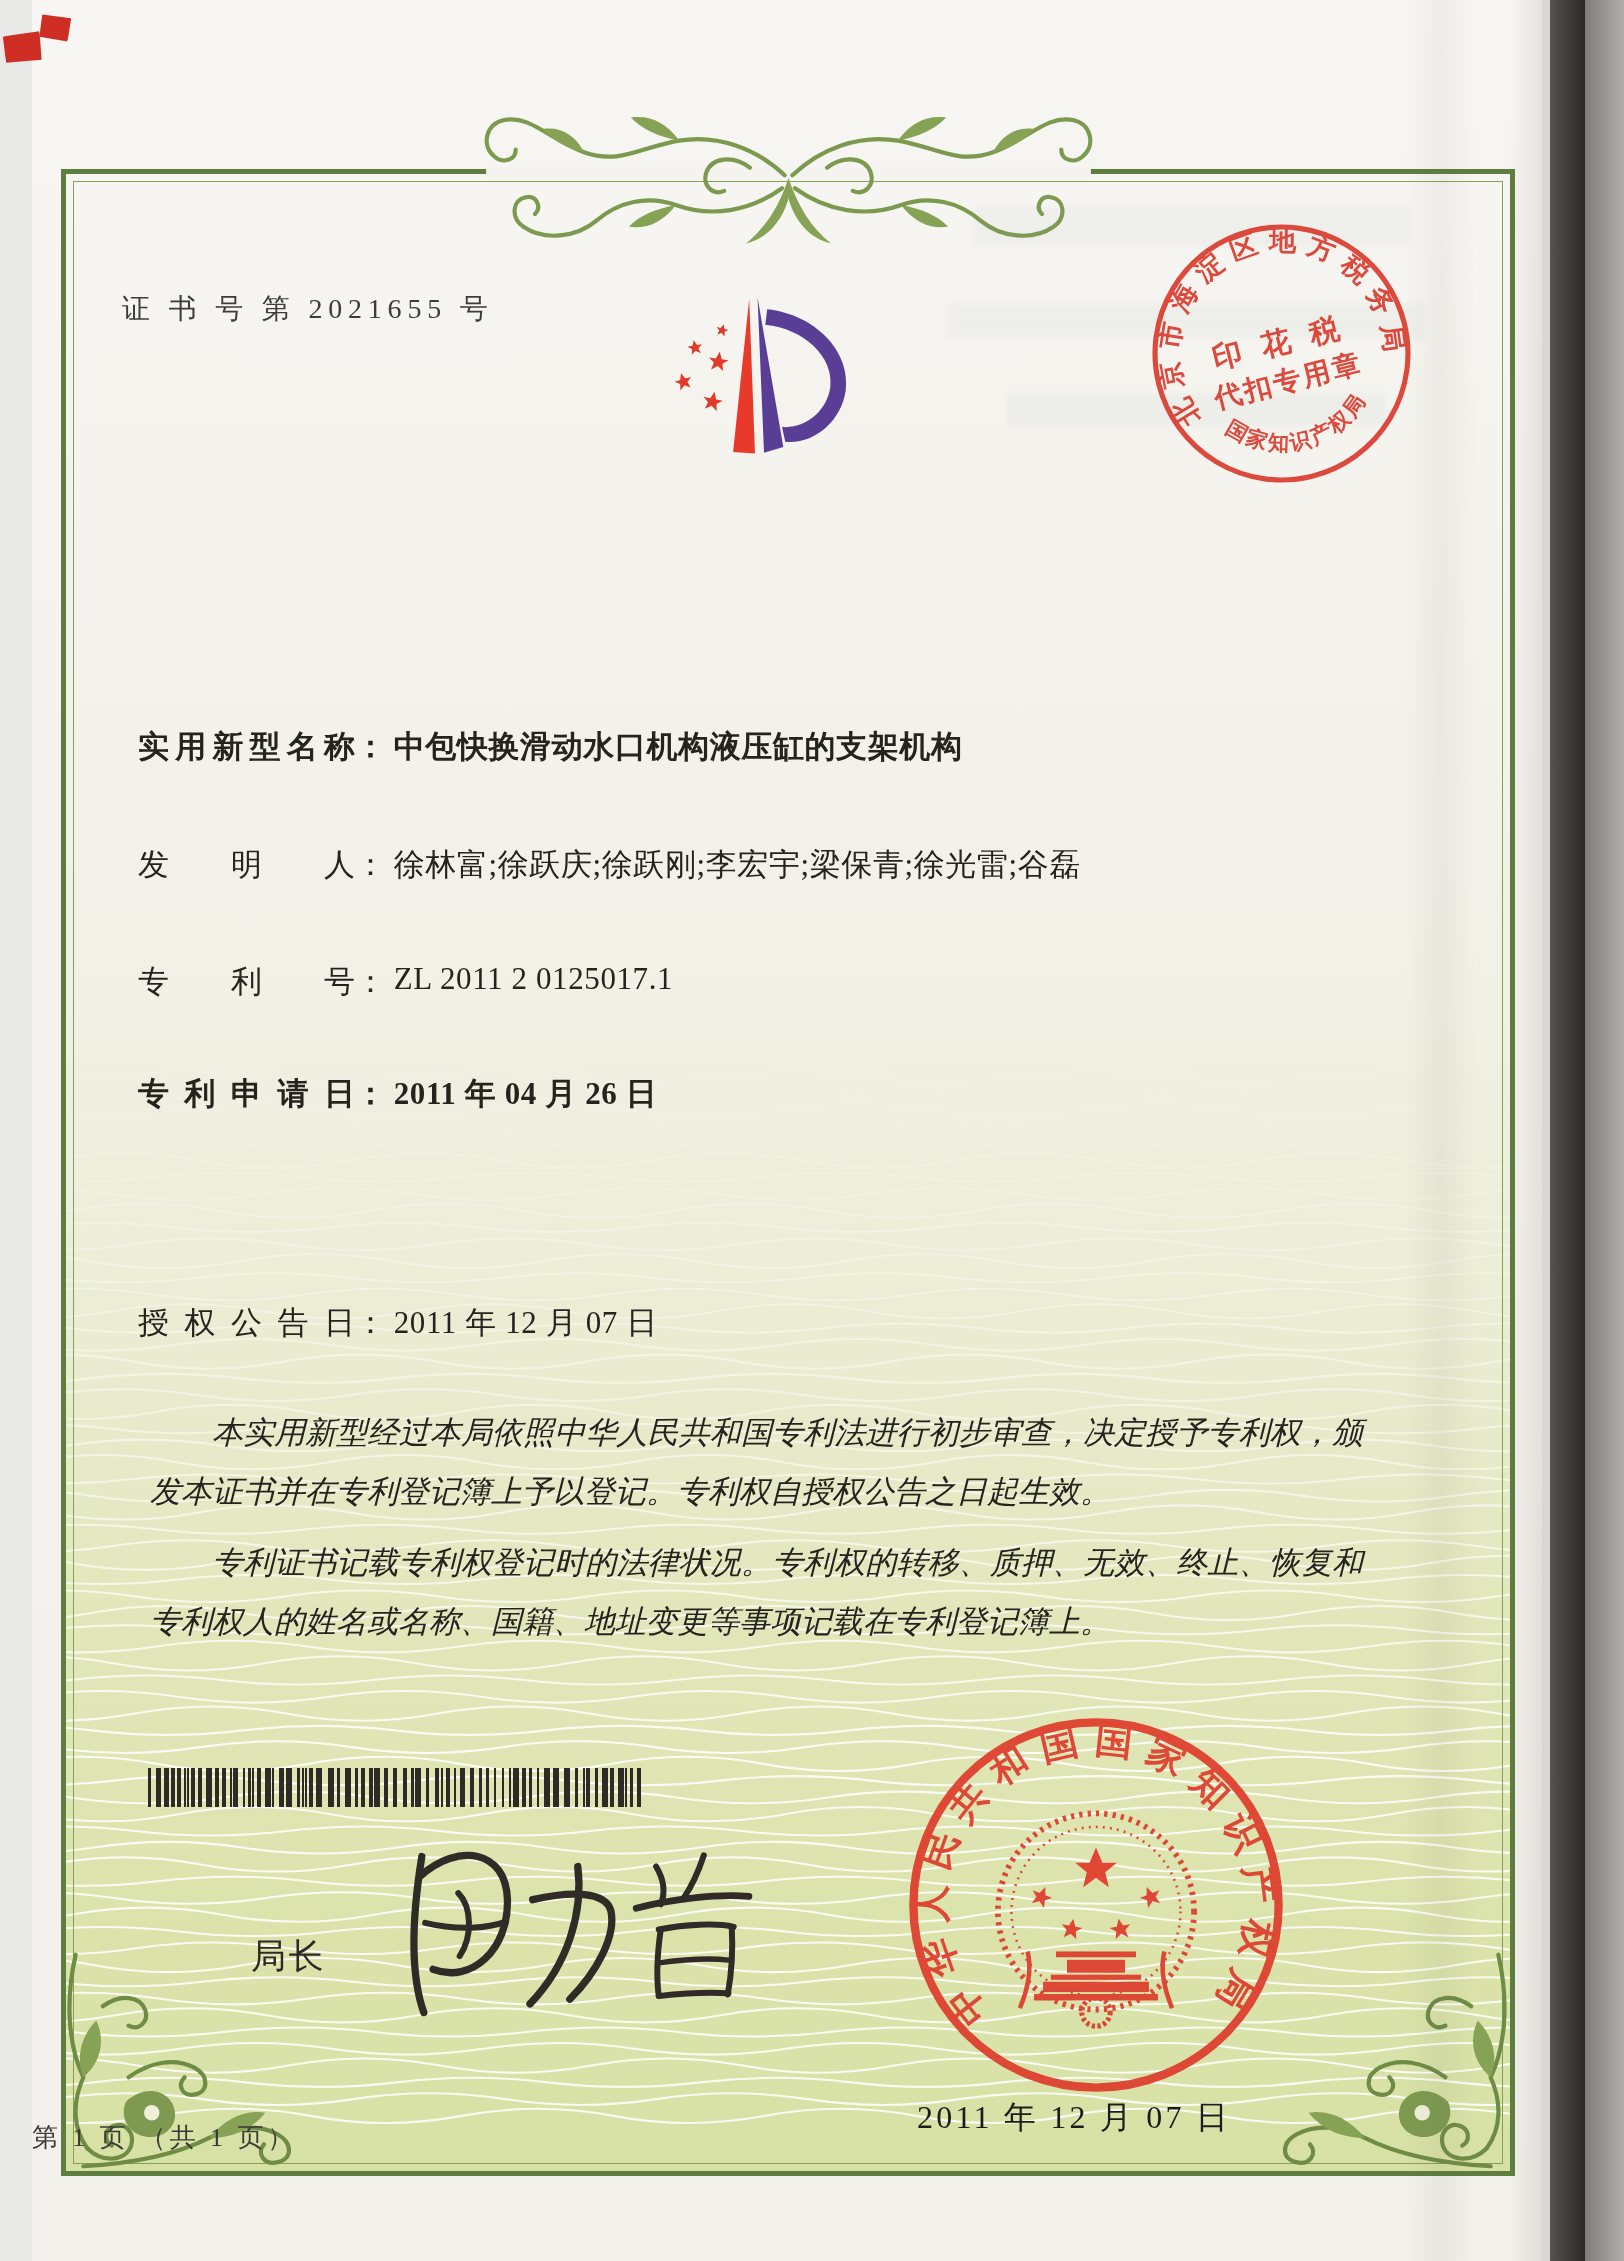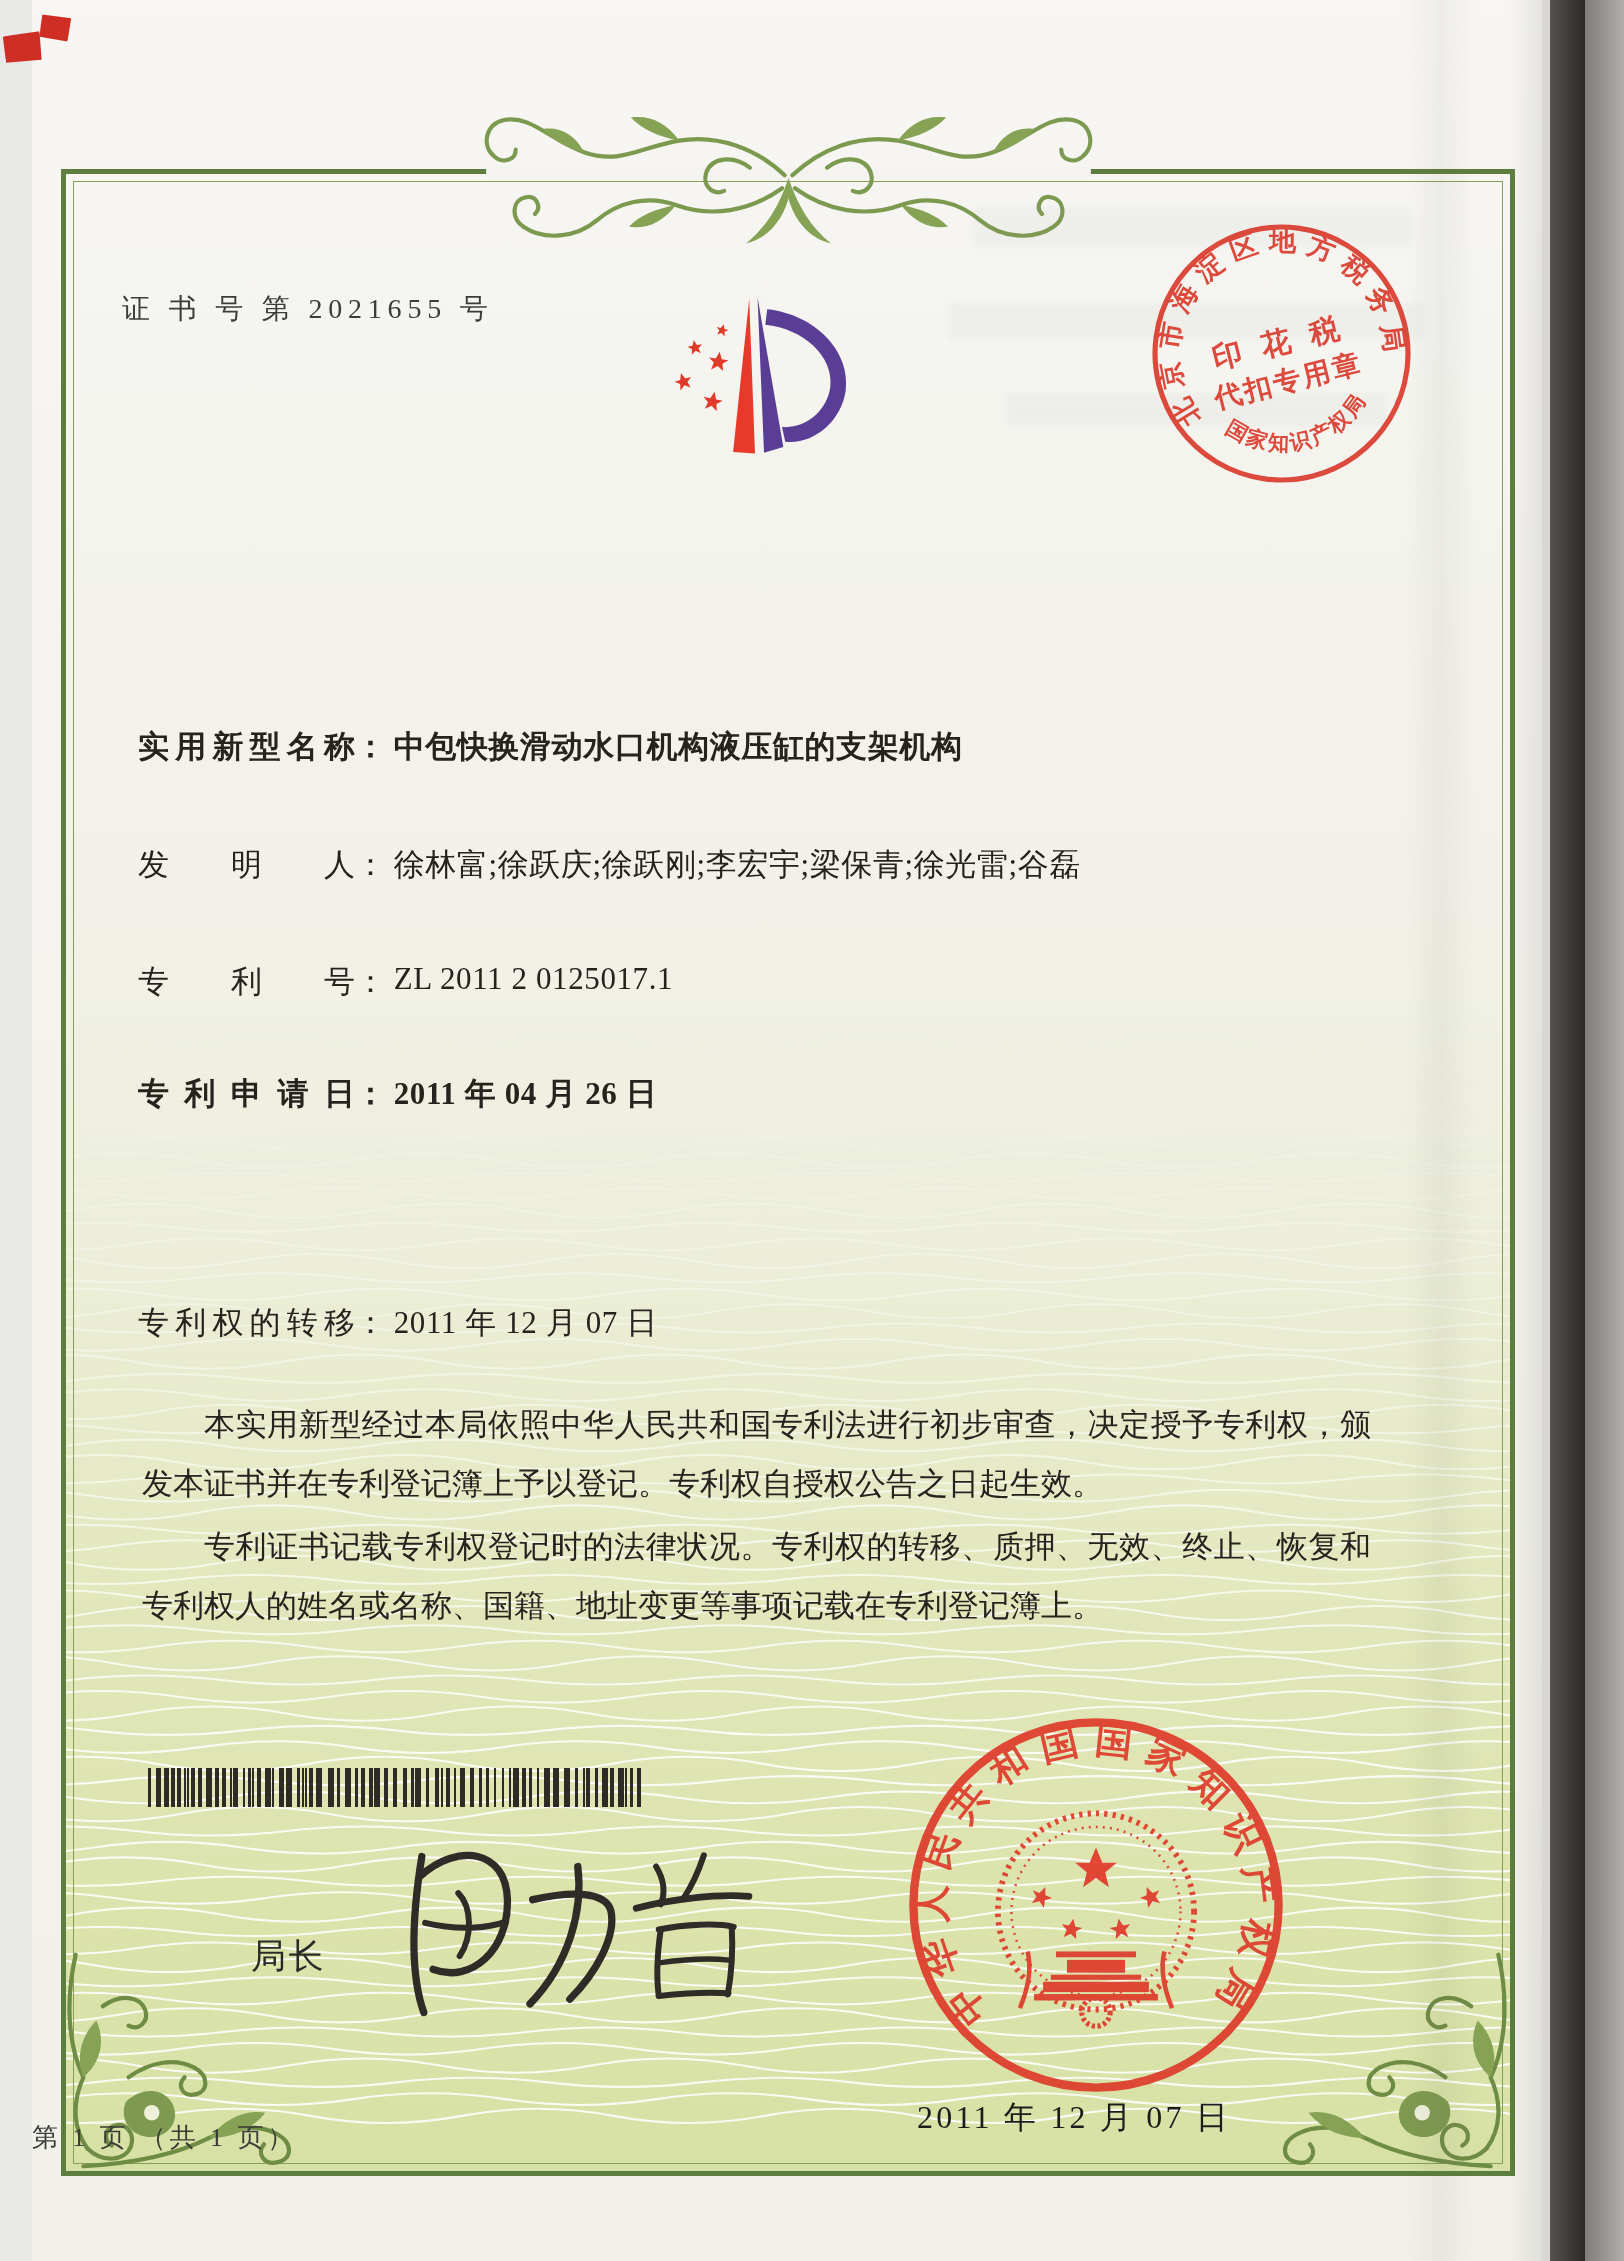--- a/index.html
+++ b/index.html
@@ -18,21 +18,21 @@
     border:1.9px solid #84a058;}
   .cert-no{position:absolute;left:90px;top:290px;font-size:28px;letter-spacing:5.8px;color:#3c3c3a;}
   .title{position:absolute;left:0;top:521px;width:1510px;text-align:center;
     font-size:72px;font-weight:bold;letter-spacing:22px;color:#1b1b1a;text-indent:22px;}
   .field{position:absolute;left:106px;font-size:31px;color:#26231f;white-space:nowrap;}
   .field .lab{display:inline-block;width:217px;text-align:justify;text-align-last:justify;vertical-align:top;}
   .field .col{display:inline-block;vertical-align:top;}
   .field .val{display:inline-block;padding-left:7.7px;vertical-align:top;letter-spacing:0.6px;}
   .paras{position:absolute;left:106px;top:1391px;width:1237px;font-size:31px;line-height:59px;
     color:#26231f;text-align:justify;}
-  .paras p{margin:4px;text-indent:2em;}
+  .paras p{margin:12px;text-indent:2em;font-style:italic;}
   .barcode{position:absolute;left:116px;top:1768px;width:516px;height:39px;}
   .role{position:absolute;left:219px;top:1933px;font-size:35px;color:#2c2a26;letter-spacing:2.6px;}
   .sig{position:absolute;left:326px;top:1830px;width:413px;height:219px;}
   .sr-only{position:absolute;width:1px;height:1px;overflow:hidden;clip-path:inset(50%);}
   .seal{position:absolute;left:864px;top:1705px;width:400px;height:400px;opacity:.92;}
   .taxstamp{position:absolute;left:1114px;top:218px;width:271px;height:271px;opacity:.9;}
   .logo{position:absolute;left:629px;top:268px;width:206px;height:206px;}
   .grantdate{position:absolute;left:885px;top:2096px;font-size:32px;letter-spacing:3.2px;color:#1c1c1a;}
   .footer{position:absolute;left:0;top:2120px;width:1510px;text-align:left;font-size:26px;
     letter-spacing:3.9px;color:#3a3a36;}
@@ -221,21 +221,21 @@
     <div class="field" style="top:844px;">
       <span class="lab">发明人</span><span class="col">：</span><span class="val">徐林富;徐跃庆;徐跃刚;李宏宇;梁保青;徐光雷;谷磊</span>
     </div>
     <div class="field" style="top:961px;">
       <span class="lab">专利号</span><span class="col">：</span><span class="val">ZL 2011 2 0125017.1</span>
     </div>
     <div class="field" style="top:1073px;font-weight:bold;">
       <span class="lab">专利申请日</span><span class="col">：</span><span class="val">2011 年 04 月 26 日</span>
     </div>
     <div class="field" style="top:1302px;">
-      <span class="lab">专利权的转移</span><span class="col">：</span><span class="val">2011 年 12 月 07 日</span>
+      <span class="lab">授权公告日</span><span class="col">：</span><span class="val">2011 年 12 月 07 日</span>
     </div>
 
     <div class="paras">
       <p>本实用新型经过本局依照中华人民共和国专利法进行初步审查，决定授予专利权，颁发本证书并在专利登记簿上予以登记。专利权自授权公告之日起生效。</p>
       <p>专利证书记载专利权登记时的法律状况。专利权的转移、质押、无效、终止、恢复和专利权人的姓名或名称、国籍、地址变更等事项记载在专利登记簿上。</p>
     </div>
 
     <div class="barcode" id="barcode">
         <i style="position: absolute; top: 0px; left: 0px; width: 2.7px; height: 100%; background: rgb(46, 42, 38);"></i>
         <i style="position: absolute; top: 0px; left: 8.2px; width: 4.9px; height: 100%; background: rgb(46, 42, 38);"></i>

